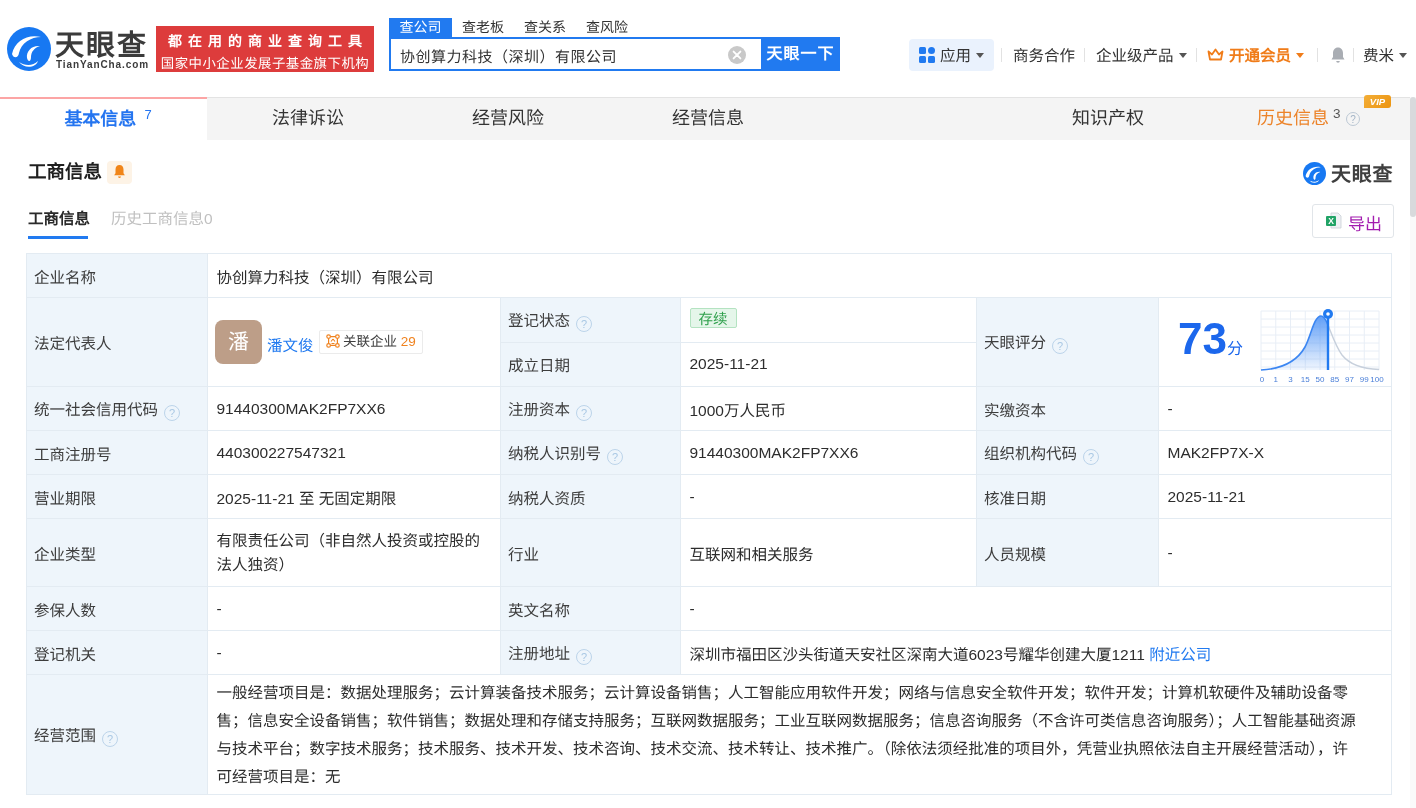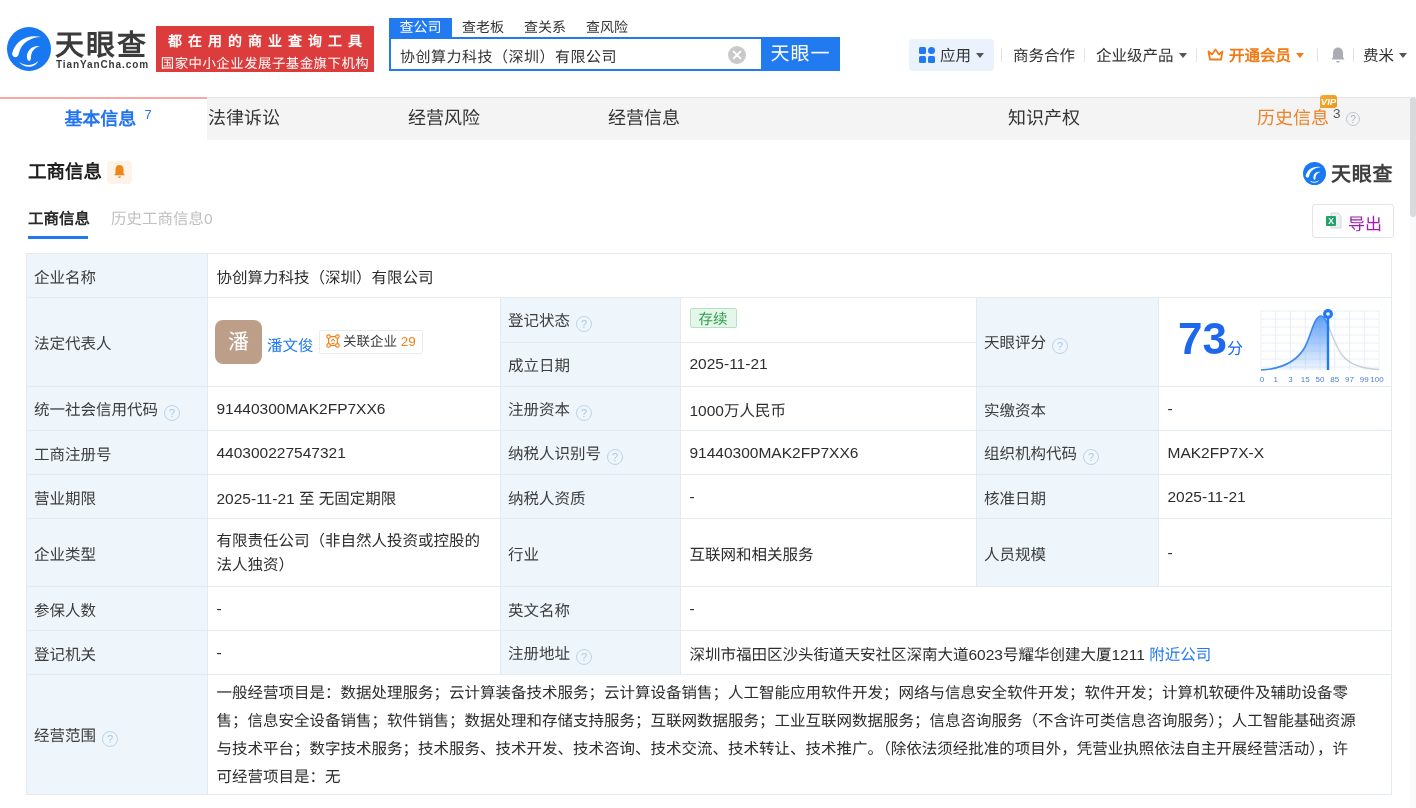--- a/index.html
+++ b/index.html
@@ -17,32 +17,32 @@
 #redbox .l1 { margin-top:4px; font-size:14px; font-weight:bold; letter-spacing:6px; padding-left:6px; white-space:nowrap; }
 #redbox .l2 { margin-top:2px; font-size:13.4px; letter-spacing:0.5px; white-space:nowrap; }
 
 
 #stabs { left:389px; top:18px; height:19px; }
 .stab { position:absolute; top:0; height:19px; line-height:19px; font-size:14px; color:#333; white-space:nowrap; }
 #stab1 { left:0; width:63px; background:#217af0; color:#fff; text-align:center; }
 #searchbox { left:389px; top:37px; width:451px; height:34px; border:2px solid #217af0; background:#fff; }
 #searchtxt { left:400px; top:45px; font-size:15px; color:#333; letter-spacing:0.5px;}
 
-#tycbtn { left:761px; top:37px; width:79px; height:34px; background:#217af0; color:#fff; font-size:19px; text-align:center; line-height:34px; letter-spacing:1px; }
+#tycbtn { left:761px; top:37px; width:79px; height:34px; background:#217af0; color:#fff; font-size:16px; text-align:center; line-height:34px; letter-spacing:1px;font-weight:bold; }
 
 
 .hsep { position:absolute; top:48px; width:1px; height:14px; background:#e2e2e2; }
 #appchip { left:909px; top:39px; width:85px; height:32px; background:#eaf2fd; border-radius:4px; }
 .hitem { position:absolute; top:47px; height:17px; line-height:17px; font-size:15.5px; white-space:nowrap; color:#333; }
 .caret { display:inline-block; width:0; height:0; border-left:4.5px solid transparent; border-right:4.5px solid transparent; border-top:5.5px solid #555; vertical-align:middle; margin-left:5px; margin-top:-2px;}
 .caret.or { border-top-color:#f07c19; }
 
 
 #nav { left:0; top:97px; width:1410px; height:43px; background:#f4f4f4; border-top:1px solid #e3e3e3; }
-#nav .t { position:absolute; top:0; height:43px; padding-top:5px; font-size:18px; color:#333; white-space:nowrap; }
+#nav .t { position:absolute; top:0; height:43px; padding-top:5px; font-size:18px; color:#333; text-align:center; white-space:nowrap; }
 #navactive { left:0; top:97px; width:207px; height:43px; background:#fff; border-top:2px solid #fca5a5; text-align:center; padding-top:5px; padding-left:9px; }
 #navactive b { color:#2575f0; font-size:18px; }
 #navactive sup { color:#2575f0; font-size:13px; font-weight:normal; margin-left:8px; position:relative; top:3px; vertical-align:top; }
 
 
 #sectitle { left:28px; top:157px; font-size:18.5px; font-weight:bold; color:#1f1f1f; }
 #bellchip { left:107px; top:161px; width:25px; height:23px; background:#fdf3e6; border-radius:4px; text-align:center; }
 #minilogo { left:1303px; top:162px; }
 #minitxt { left:1331px; top:158px; font-size:20px; font-weight:bold; color:#3f3f3f; letter-spacing:0.8px; }
 #subtab1 { left:28px; top:206px; font-size:15.5px; font-weight:bold; color:#2a2a2a; }
@@ -116,21 +116,21 @@
 <div id="nav" class="abs">
   <div class="t" style="left:208px; width:200px;">法律诉讼</div>
   <div class="t" style="left:408px; width:200px;">经营风险</div>
   <div class="t" style="left:608px; width:200px;">经营信息</div>
   <div class="t" style="left:1008px; width:200px;">知识产权</div>
   <div class="t" style="left:1257px;color:#ec8329;">历史信息</div>
   <div class="t" style="left:1333px;font-size:13.5px;color:#555;padding-top:8px;">3</div>
   <div class="abs" style="left:1346px;top:14px;width:14px;height:14px;border:1px solid #bcc8d4;border-radius:50%;color:#a3b4c6;font-size:10px;line-height:13px;text-align:center;">?</div>
 </div>
 <div id="navactive" class="abs"><b>基本信息</b><sup>7</sup></div>
-<div class="abs" style="left:1320px;top:95px;width:17px;height:13px;background:linear-gradient(135deg,#f3ae38,#ec9410);border-radius:3px 3px 3px 0;color:#fff;font-size:9.5px;font-weight:bold;font-style:italic;text-align:center;line-height:13px;">VIP</div>
+<div class="abs" style="left:1364px;top:95px;width:27px;height:13px;background:linear-gradient(135deg,#f3ae38,#ec9410);border-radius:3px 3px 3px 0;color:#fff;font-size:9.5px;font-weight:bold;font-style:italic;text-align:center;line-height:13px;">VIP</div>
 
 <div id="sectitle" class="abs">工商信息</div>
 <div id="bellchip" class="abs"><svg width="15" height="16" viewBox="0 0 13 14" style="margin-top:3px;">
  <path d="M6.5 0.8 C4.2 0.8 3 2.6 3 4.8 L3 8 L1.8 9.8 L11.2 9.8 L10 8 L10 4.8 C10 2.6 8.8 0.8 6.5 0.8 Z" fill="#f08519"></path>
  <path d="M5.2 11 a1.3 1.3 0 0 0 2.6 0 Z" fill="#f08519"></path>
 </svg></div>
 <svg id="minilogo" class="abs" width="23" height="23" viewBox="0 0 44 44">
  <circle cx="22" cy="22" r="22" fill="#1778f2"></circle>
  <path d="M5 27 C8 14 20 7 34 10 C24 10 14 16 12 26 C11 32 6 31 5 27 Z" fill="#fff"></path>
  <path d="M20 31 C19 24 25 18 33 19 C27 21 24 25 24 30 C24 35 21 35 20 31 Z" fill="#fff"></path>

